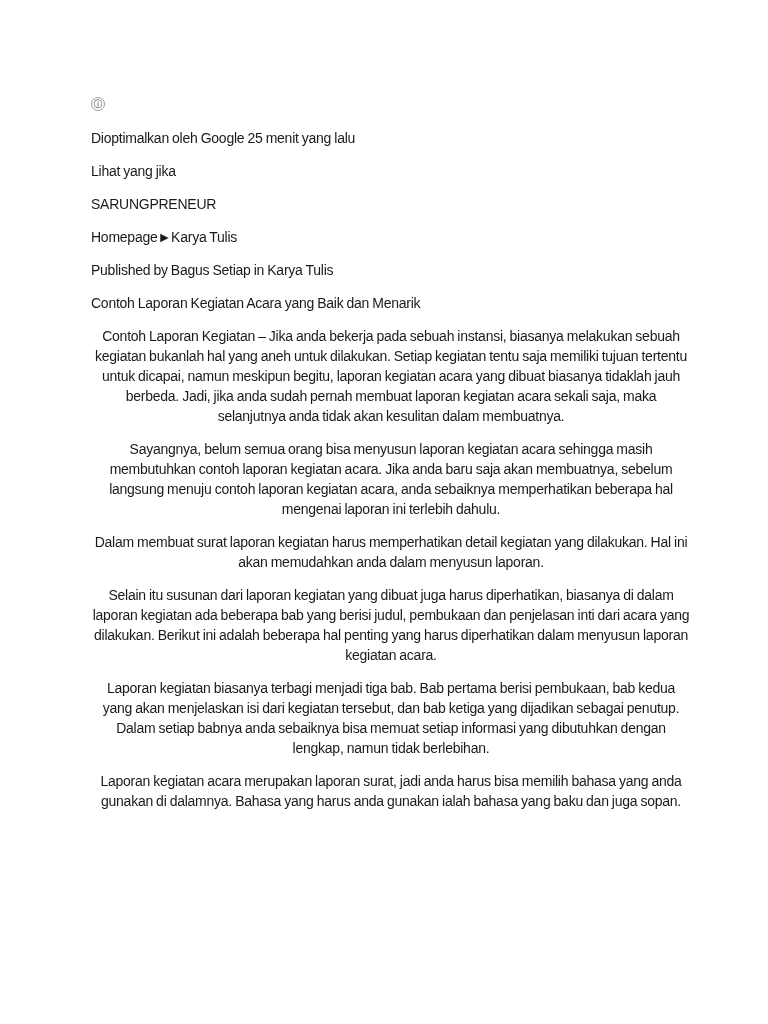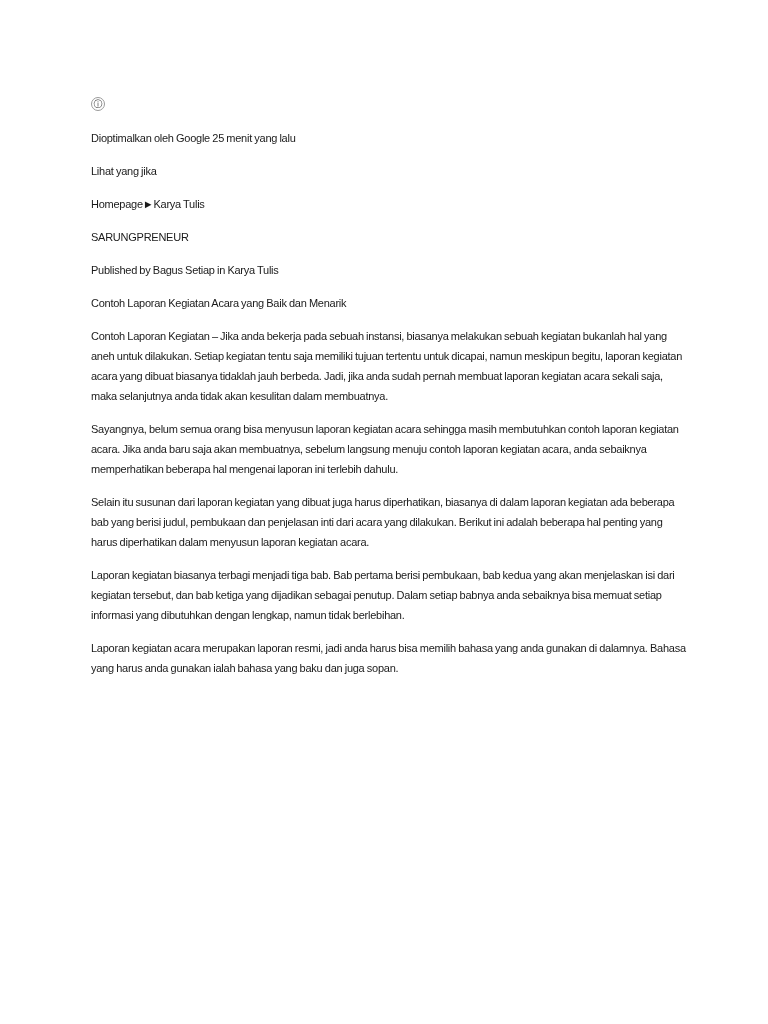--- a/index.html
+++ b/index.html
@@ -29,47 +29,49 @@
       border-radius: 50%;
       font-family: "DejaVu Serif", serif;
       font-size: 9px;
       line-height: 12px;
       text-align: center;
       color: #333;
       margin-bottom: 17px;
     }
     p {
       margin: 0 0 13px 0;
-      font-size: 11px;
+      font-size: 14px;
       line-height: 20px;
       letter-spacing: -0.25px;
       word-spacing: -0.5px;
     }
     p.single {
       margin-bottom: 13px;
     }
     p.para {
       margin-bottom: 13px;
+      text-align: center;
     }
   </style>
 </head>
 <body>
 
 <div class="page">
   <div class="info-icon">ⓘ</div>
 
   <p class="single">Dioptimalkan oleh Google 25 menit yang lalu</p>
   <p class="single">Lihat yang jika</p>
 
+  <p class="single">SARUNGPRENEUR</p>
   <p class="single">Homepage►Karya Tulis</p>
-  <p class="single">SARUNGPRENEUR</p>
   <p class="single">Published by Bagus Setiap in Karya Tulis</p>
 
   <p class="single">Contoh Laporan Kegiatan Acara yang Baik dan Menarik</p>
 
   <p class="para">Contoh Laporan Kegiatan – Jika anda bekerja pada sebuah instansi, biasanya melakukan sebuah kegiatan bukanlah hal yang aneh untuk dilakukan. Setiap kegiatan tentu saja memiliki tujuan tertentu untuk dicapai, namun meskipun begitu, laporan kegiatan acara yang dibuat biasanya tidaklah jauh berbeda. Jadi, jika anda sudah pernah membuat laporan kegiatan acara sekali saja, maka selanjutnya anda tidak akan kesulitan dalam membuatnya.</p>
   <p class="para">Sayangnya, belum semua orang bisa menyusun laporan kegiatan acara sehingga masih membutuhkan contoh laporan kegiatan acara. Jika anda baru saja akan membuatnya, sebelum langsung menuju contoh laporan kegiatan acara, anda sebaiknya memperhatikan beberapa hal mengenai laporan ini terlebih dahulu.</p>
 
 
+  <p class="para">Dalam membuat surat laporan kegiatan harus memperhatikan detail kegiatan yang dilakukan. Hal ini akan memudahkan anda dalam menyusun laporan.</p>
   <p class="para">Selain itu susunan dari laporan kegiatan yang dibuat juga harus diperhatikan, biasanya di dalam laporan kegiatan ada beberapa bab yang berisi judul, pembukaan dan penjelasan inti dari acara yang dilakukan. Berikut ini adalah beberapa hal penting yang harus diperhatikan dalam menyusun laporan kegiatan acara.</p>
   <p class="para">Laporan kegiatan biasanya terbagi menjadi tiga bab. Bab pertama berisi pembukaan, bab kedua yang akan menjelaskan isi dari kegiatan tersebut, dan bab ketiga yang dijadikan sebagai penutup. Dalam setiap babnya anda sebaiknya bisa memuat setiap informasi yang dibutuhkan dengan lengkap, namun tidak berlebihan.</p>
-  <p class="para">Laporan kegiatan acara merupakan laporan resmi, jadi anda harus bisa memilih bahasa yang anda gunakan di dalamnya. Bahasa yang harus anda gunakan ialah bahasa yang baku dan juga sopan.</p>
+  <p class="para">Laporan kegiatan acara merupakan laporan surat, jadi anda harus bisa memilih bahasa yang anda gunakan di dalamnya. Bahasa yang harus anda gunakan ialah bahasa yang baku dan juga sopan.</p>
 </div>
 
 </body></html>

